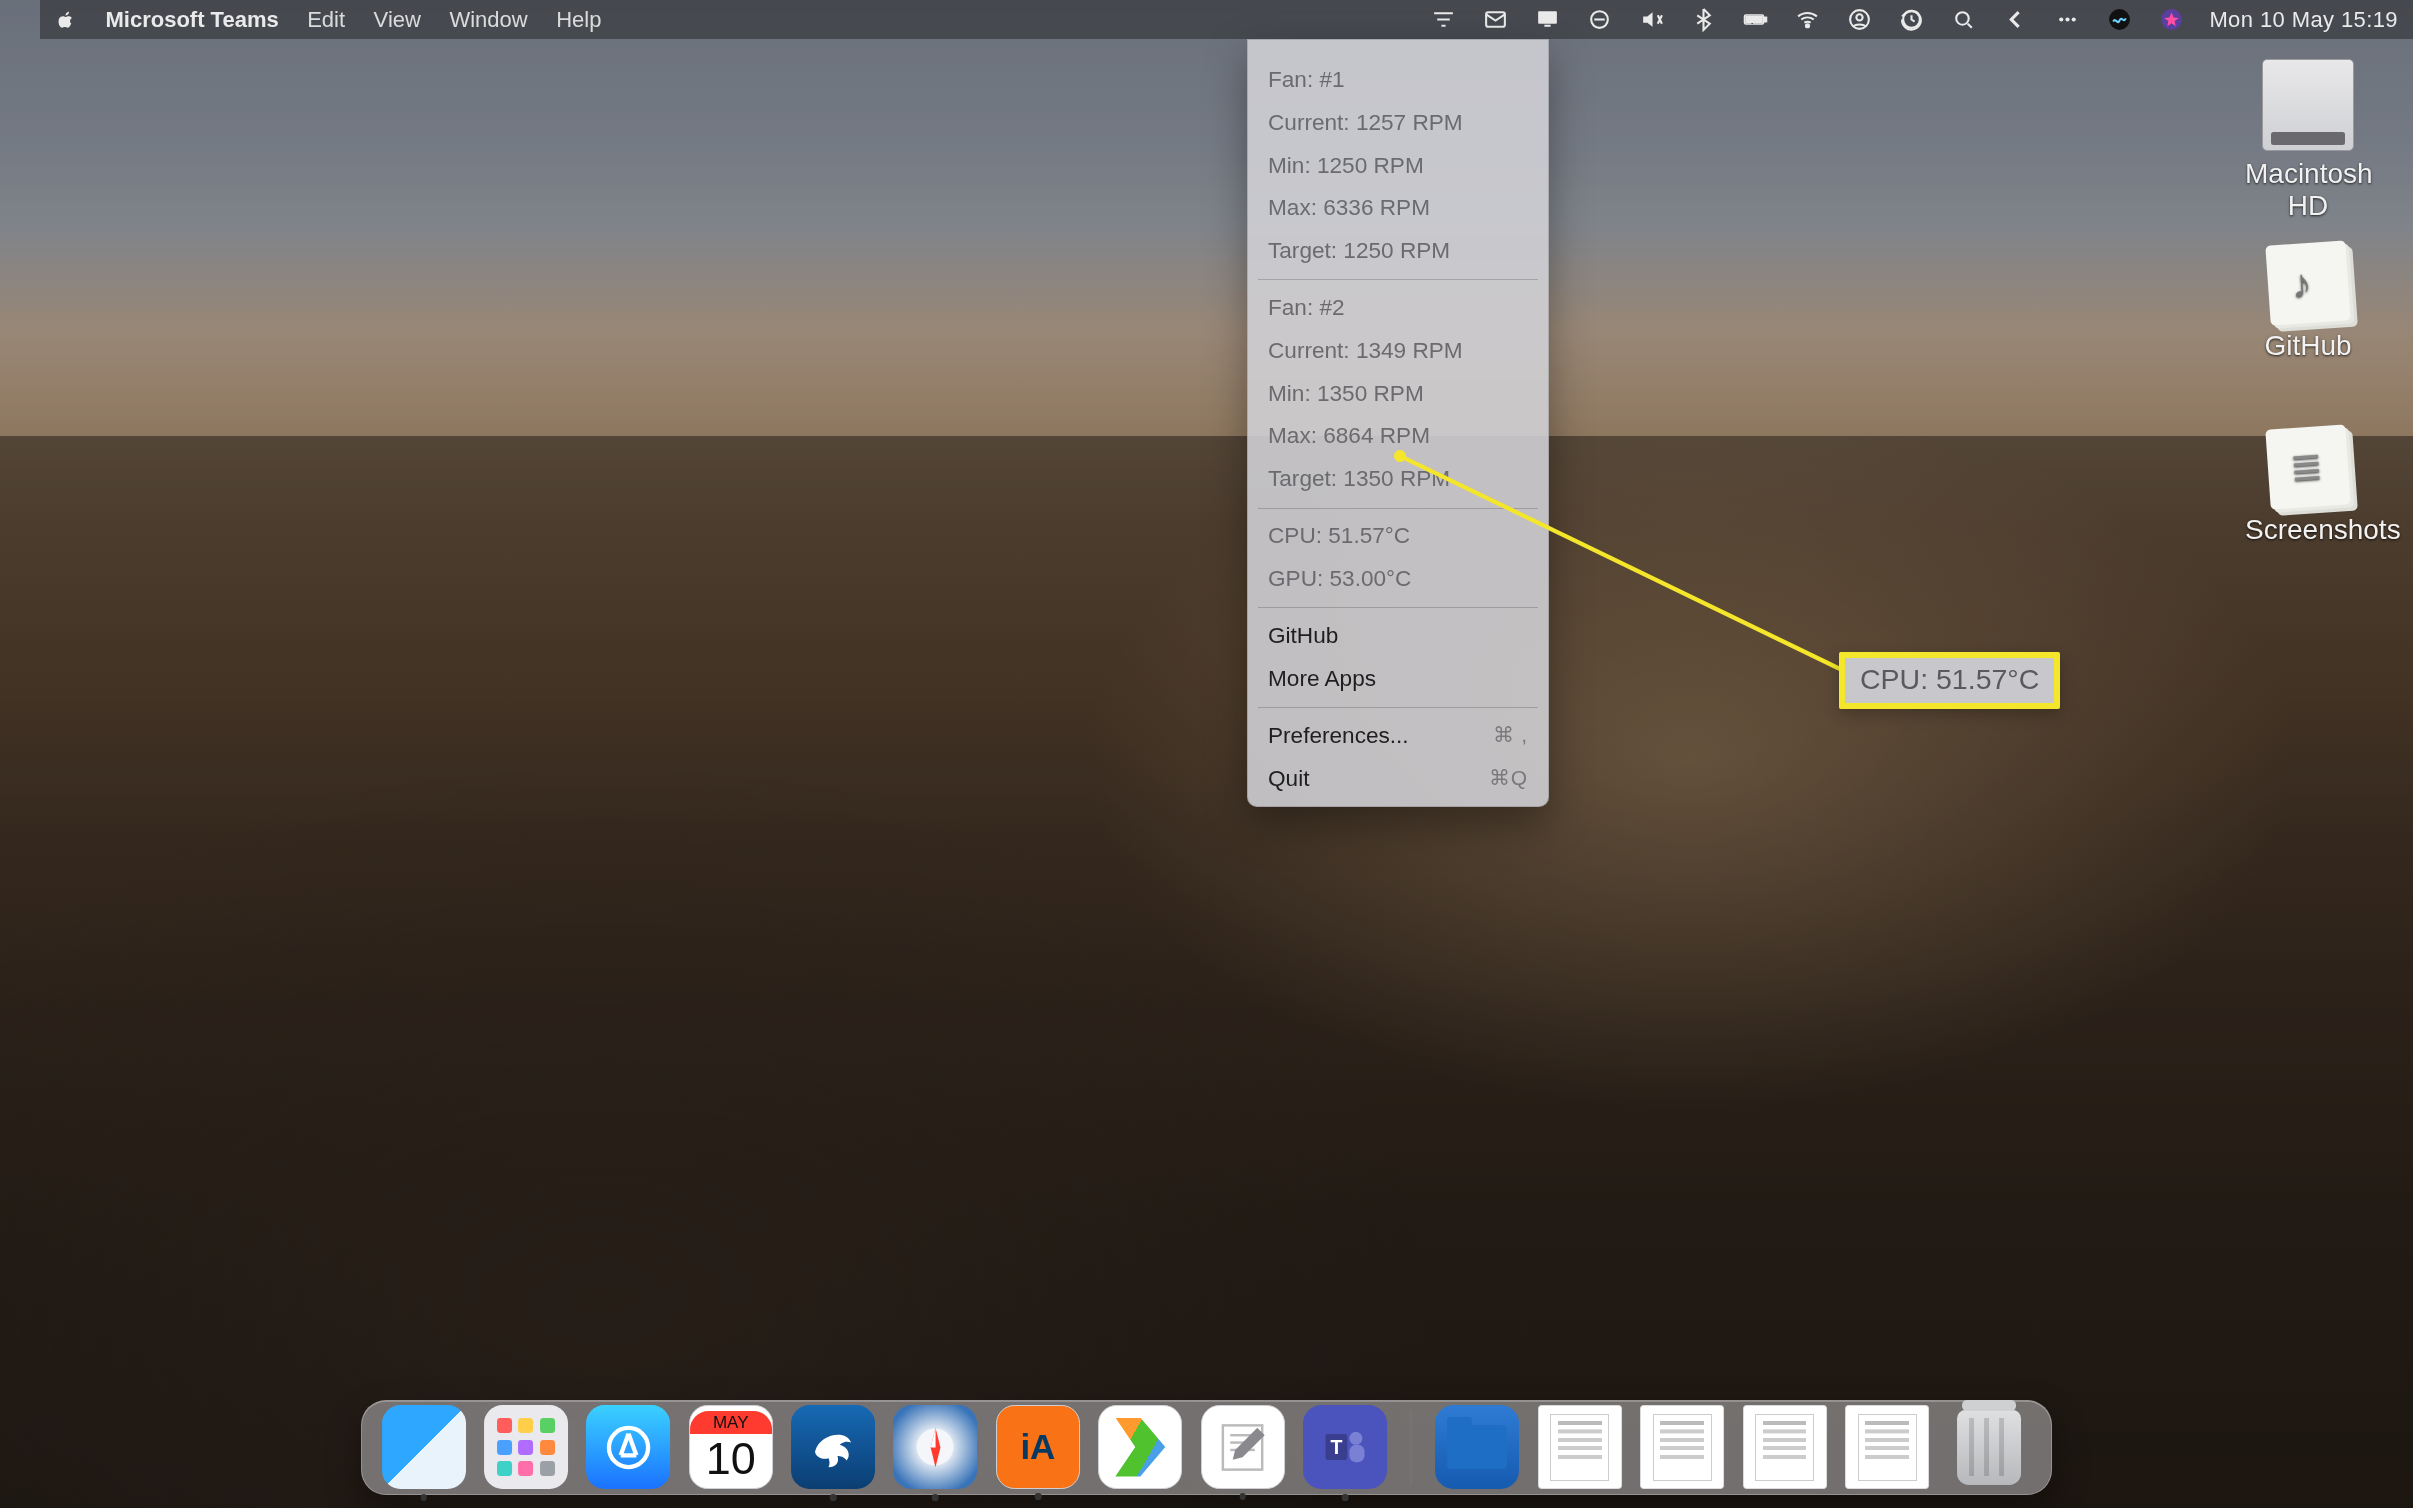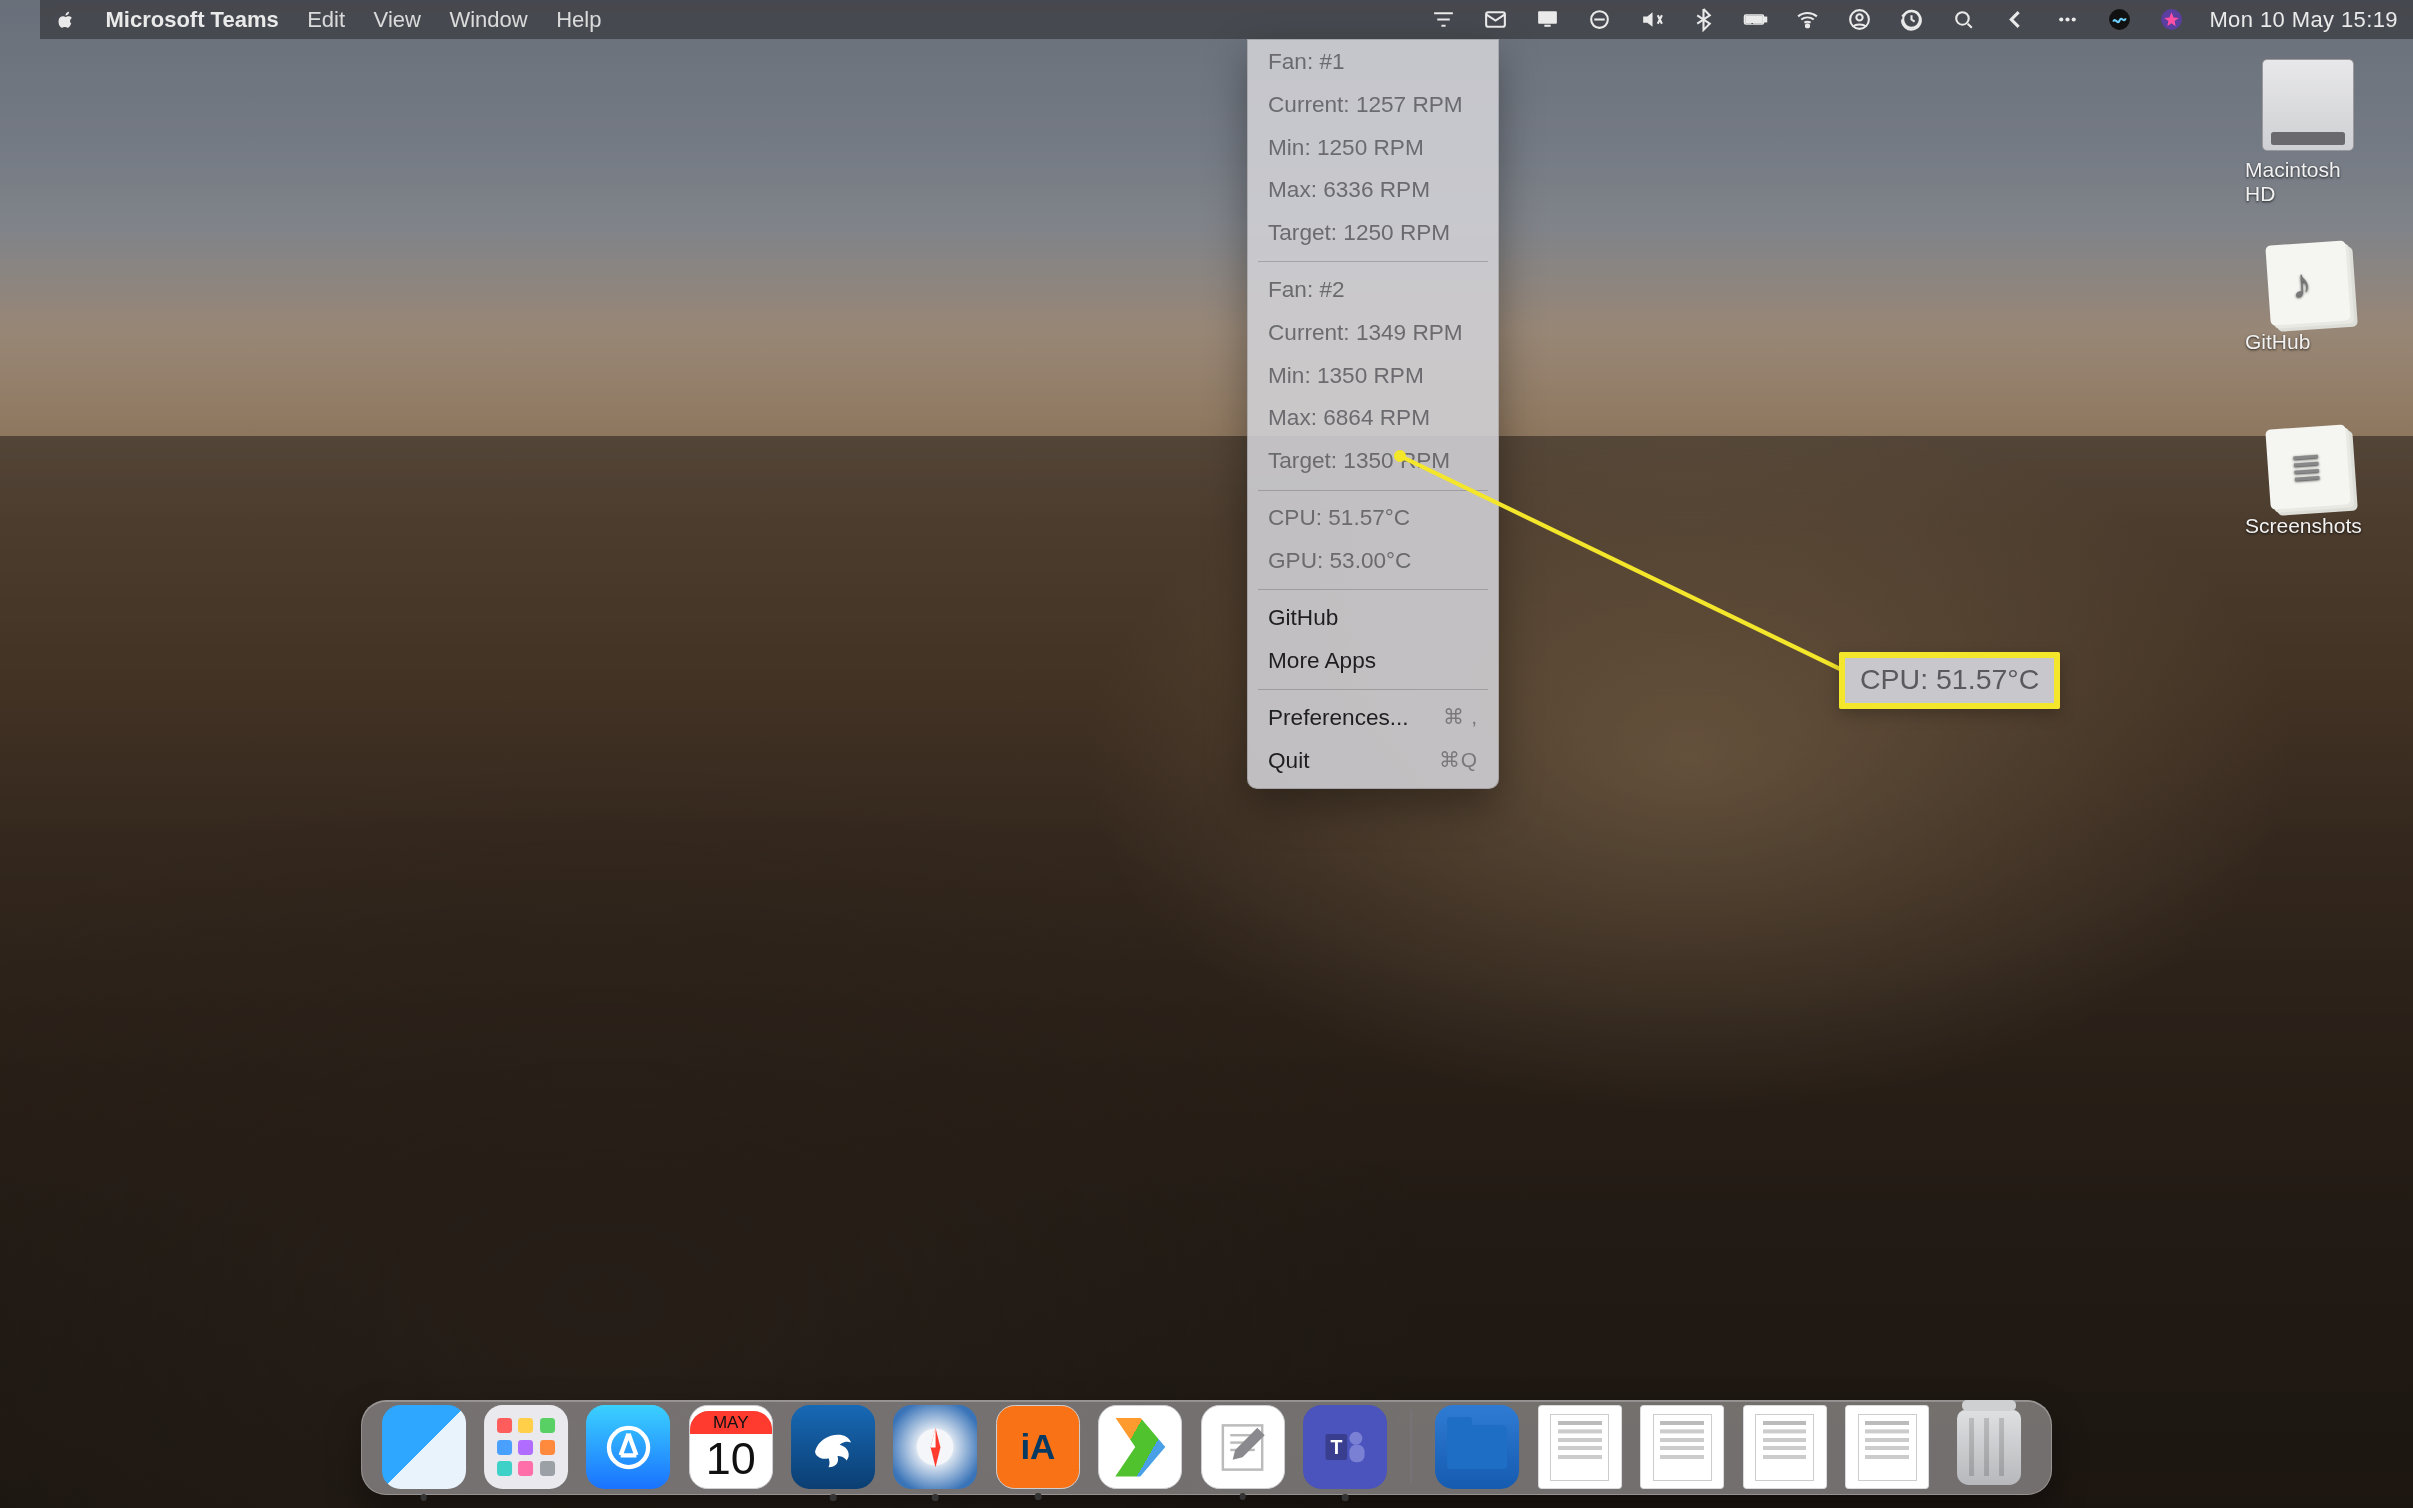--- a/index.html
+++ b/index.html
@@ -49,26 +49,26 @@
   .menubar .right { margin-left:auto; display:flex; align-items:center; gap:23.5px; }
   .menubar .right .mi { display:flex; align-items:center; justify-content:center; height:39px; min-width:28.5px; }
   .menubar .right svg { width:25px; height:25px; }
   .apple-logo svg { width:22px; height:22px; }
   .clock { font-size:22px; letter-spacing:0.4px; }
 
   
   .dropdown {
     position:absolute;
     top:39px; left:1247px;
-    width:252px;
+    width:302px;
     background: rgba(210,210,214,0.88);
     border: 0.8px solid rgba(0,0,0,0.15);
     border-radius: 0 0 10px 10px;
     box-shadow: 0 17px 42px rgba(0,0,0,0.35);
-    padding: 1px 0 5px;
+    padding: 19px 0 5px;
     color:#3b3b3d;
     font-size:22.6px;
     z-index:60;
   }
   .dropdown .row { padding: 5px 20px; line-height:1.45; }
   .dropdown .row.status { color:#6b6b6f; }
   .dropdown .row.action { color:#1f1f21; }
   .dropdown hr { border:none; border-top:0.8px solid rgba(0,0,0,0.18); margin:6.7px 10px; }
   .dropdown .row .shortcut { float:right; color:#7a7a7e; font-size:21px; letter-spacing:0.8px; }
   .dropdown .cpu-row { position:relative; }
@@ -90,21 +90,21 @@
     background:#c7c7cc;
     border: 6.7px solid #f4e62a;
     border-radius:1.7px;
     color:#5a5a5e;
     font-size:28.5px;
     z-index:75;
     box-shadow: 0 5px 15px rgba(0,0,0,0.25);
   }
 
   
-  .desk-icon { position:absolute; width:126px; text-align:left; color:#f2f2f2; font-size:21px; text-shadow:0 0.8px 2.5px rgba(0,0,0,0.8);}
+  .desk-icon { position:absolute; width:126px; text-align:center; color:#f2f2f2; font-size:28px; text-shadow:0 0.8px 2.5px rgba(0,0,0,0.8);}
   .desk-icon .ic { width:92px; height:92px; margin:0 auto 6.7px; border-radius:6.7px; display:flex; align-items:center; justify-content:center; }
   .hd .ic { background: linear-gradient(#e8e8ea,#cfd0d3); border:0.8px solid #9a9a9e; position:relative; border-radius:5px;}
   .hd .ic::after{content:""; position:absolute; bottom:5px; left:8.4px; right:8.4px; height:13.4px; background:#6a6a6e; border-radius:2.5px;}
   .folder .ic {
     background:#f5f5f2;
     border-radius:5px;
     transform: rotate(-4deg);
     box-shadow: 3.4px 3.4px 0 #e9e9e4, 6.7px 6.7px 0 #dedeD8;
     position:relative; width:80px; height:80px;
   }

